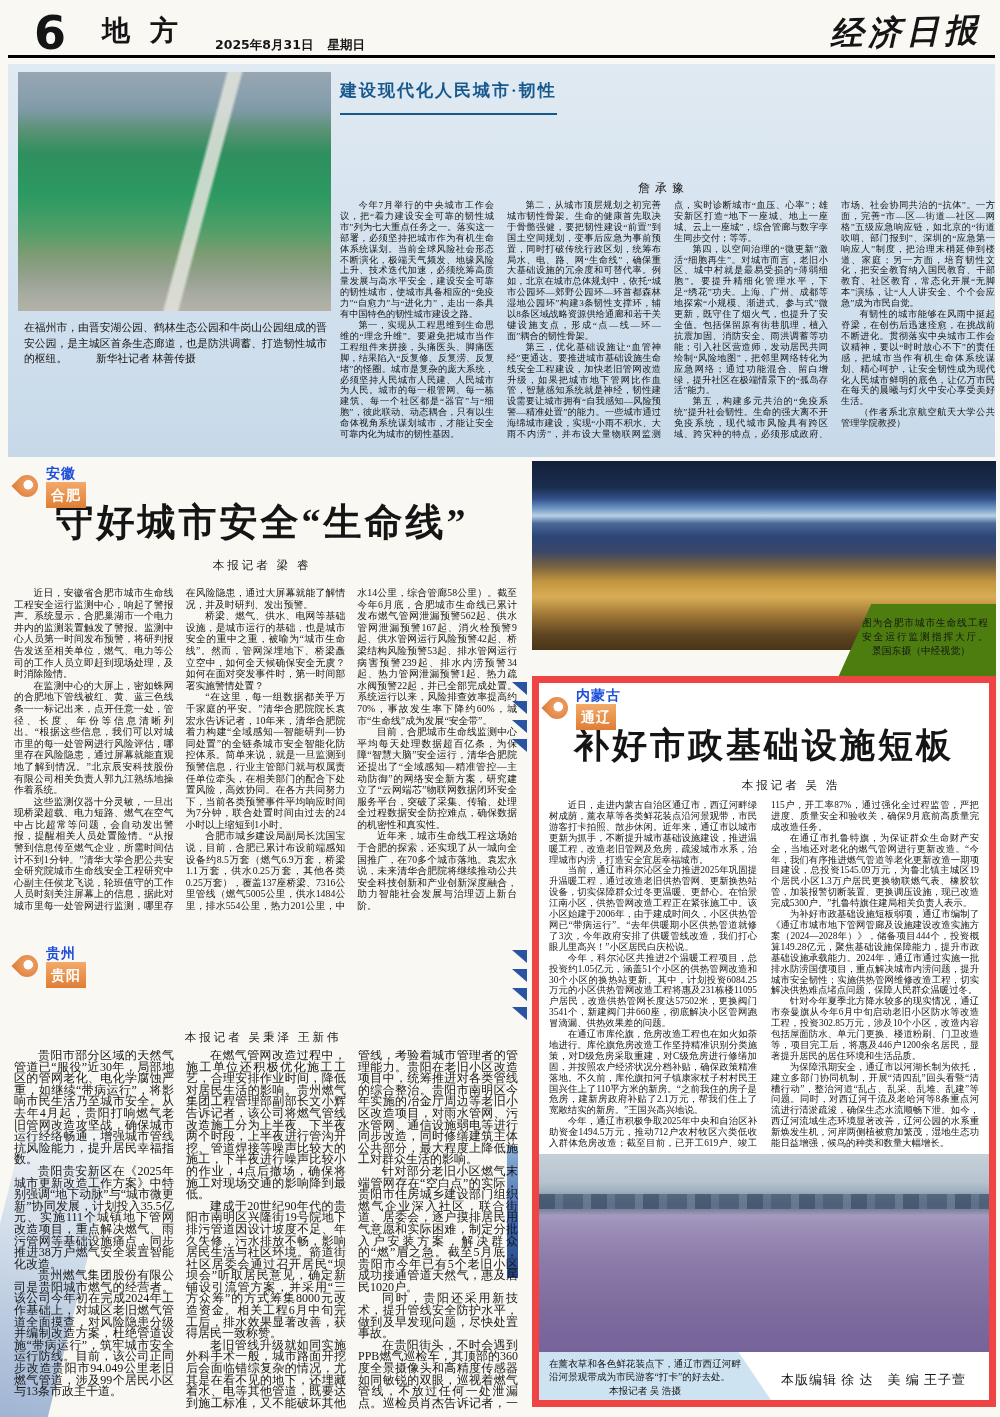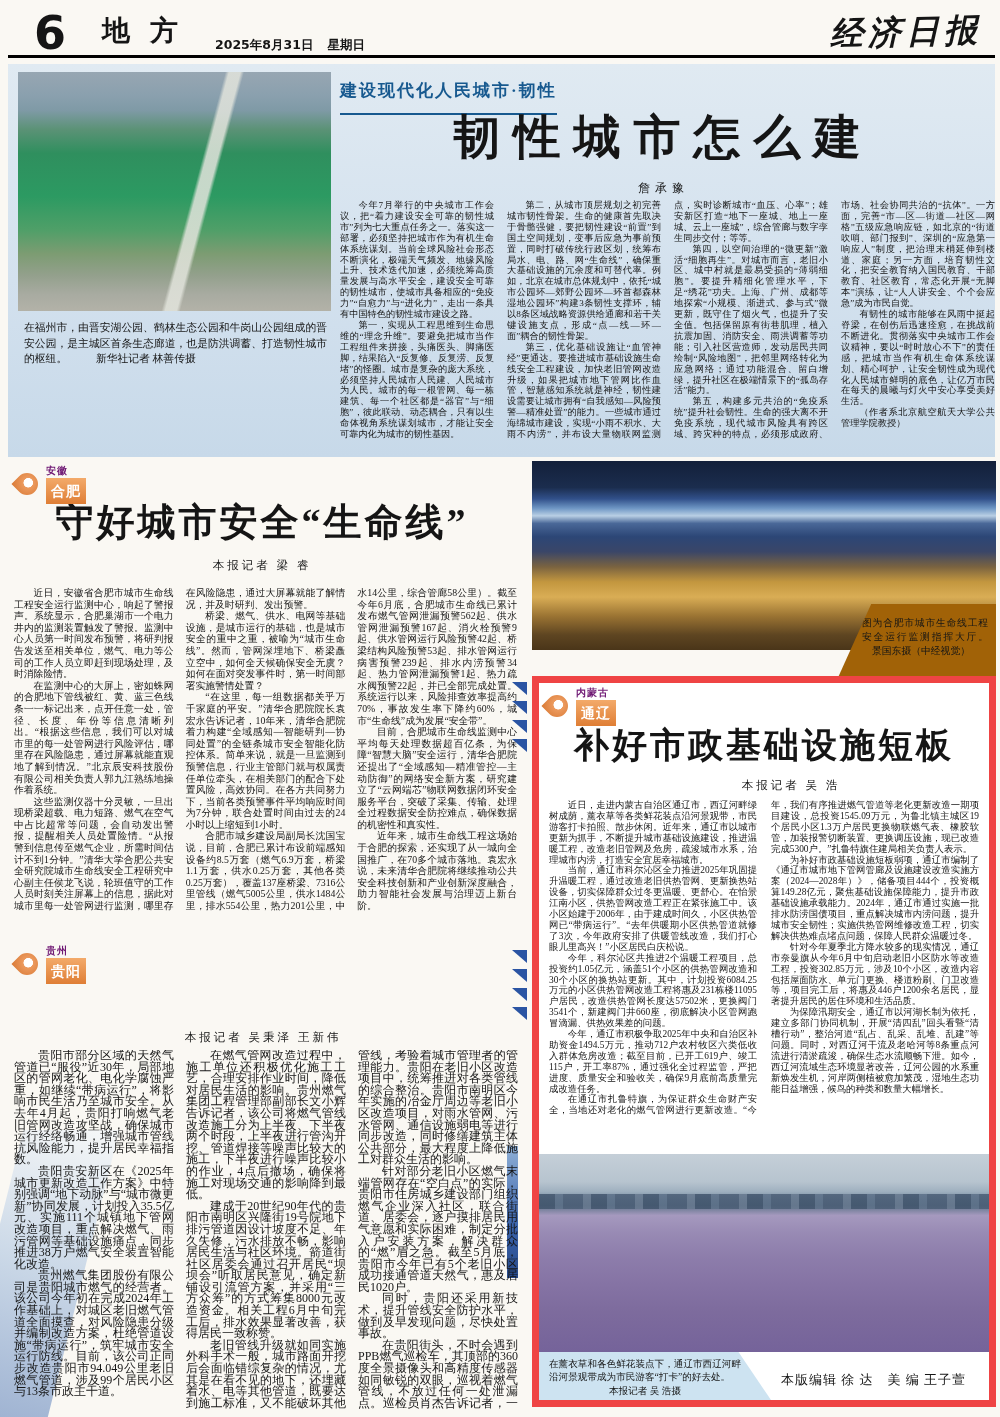--- a/index.html
+++ b/index.html
@@ -40,42 +40,42 @@
   .lead-body p{margin:0;text-indent:2em;}
   .lead-body p.note{text-indent:2em;}
 
   
   .region-tag{position:absolute;display:flex;align-items:center;gap:5px;z-index:3;}
   .pin{width:27px;height:27px;position:relative;flex:0 0 auto;}
   .pin::before{content:"";position:absolute;left:2px;top:1px;width:22px;height:22px;
                background:radial-gradient(circle at 50% 42%,#fff 0 4.5px,#ec9a5e 5px,#d97a35 100%);
                border-radius:50% 50% 50% 0;transform:rotate(45deg);}
   .tag-lines{display:flex;flex-direction:column;align-items:flex-start;line-height:1;}
-  .tag-province{font-size:10px;font-weight:bold;color:#701a75;letter-spacing:1px;
+  .tag-province{font-size:14px;font-weight:bold;color:#1d4ed8;letter-spacing:1px;
                 font-family:"Liberation Sans",sans-serif;}
   .tag-city{font-size:14px;font-weight:bold;color:#fff;letter-spacing:1px;margin-top:2px;
             padding:6px 5px;background:linear-gradient(180deg,#f3aa6a,#df7e35);
             font-family:"Liberation Sans",sans-serif;}
   .art-title{position:absolute;text-align:center;font-weight:bold;}
   .art-byline{position:absolute;text-align:center;font-size:11.5px;letter-spacing:3px;}
   .art-body{position:absolute;text-align:justify;overflow:hidden;}
   .art-body p{margin:0;text-indent:2em;}
 
   
   .hf-title{left:8px;top:497px;width:508px;font-size:38px;letter-spacing:3px;}
   .hf-byline{left:8px;top:558px;width:508px;}
   .hf-body{left:14px;top:587px;width:503px;height:361px;column-count:3;column-gap:12px;
            font-size:9.8px;line-height:11.6px;}
 
   
   .monitor-photo{position:absolute;left:532px;top:461px;width:464px;height:189px;
       background:
         linear-gradient(180deg,#13203a 0%,#1b2d4e 14%,#31508a 20%,#6e96c4 25%,#b9cfe4 29%,#4a6898 33%,#2c4676 40%,#3a4668 48%,#7a6340 56%,#c3973f 64%,#d9ad55 72%,#9b7433 82%,#5e4521 92%,#4a3519 100%);}
   .monitor-caption{position:absolute;left:836px;top:604px;width:160px;height:78px;
-      background:#a16207;clip-path:polygon(22% 0,100% 0,100% 100%,0 100%);
+      background:#4d7c0f;clip-path:polygon(22% 0,100% 0,100% 100%,0 100%);
       padding:12px 8px 0 26px;font-size:9.8px;line-height:14px;text-align:justify;}
   .monitor-caption .credit{margin-left:10px;white-space:nowrap;}
 
   
   .redbox{position:absolute;left:532px;top:676px;width:464px;height:731px;background:#fff;
           border:7px solid #ef4444;}
   .tl-tag{left:5px;top:5px;}
   .tl-title{position:absolute;left:0;top:39px;width:450px;text-align:center;
             font-size:35px;font-weight:bold;letter-spacing:3px;}
   .tl-byline{left:0;top:95px;width:504px;font-family:Liberation Serif, serif;}
@@ -123,21 +123,20 @@
   <div class="masthead" data-name="masthead-logo">经济日报</div>
   <div class="header-rule" data-name="header-divider"></div>
 
   <div class="lead-panel" data-name="lead-article-panel">
     <div class="lead-photo" data-name="park-photo"></div>
     <div class="lead-caption" data-name="park-photo-caption">
       <span data-name="caption-text">在福州市，由晋安湖公园、鹤林生态公园和牛岗山公园组成的晋安公园，是主城区首条生态廊道，也是防洪调蓄、打造韧性城市的枢纽。</span>
       <span class="credit" data-name="photo-credit">新华社记者 林善传摄</span>
     </div>
     <div class="kicker" data-name="lead-kicker">建设现代化人民城市·韧性</div>
-    <div class="lead-title" data-name="lead-headline">韧性城市怎么建</div>
     <div class="lead-byline" data-name="lead-byline">詹承豫</div>
     <div class="lead-body" data-name="lead-body-text">
       <p data-name="paragraph">今年7月举行的中央城市工作会议，把“着力建设安全可靠的韧性城市”列为七大重点任务之一。落实这一部署，必须坚持把城市作为有机生命体系统谋划。当前全球风险社会形态不断演化，极端天气频发、地缘风险上升、技术迭代加速，必须统筹高质量发展与高水平安全，建设安全可靠的韧性城市，使城市具备相应的“免疫力”“自愈力”与“进化力”，走出一条具有中国特色的韧性城市建设之路。</p>
       <p data-name="paragraph">第一，实现从工程思维到生命思维的“理念升维”。要避免把城市当作工程组件来拼接，头痛医头、脚痛医脚，结果陷入“反复修、反复涝、反复堵”的怪圈。城市是复杂的庞大系统，必须坚持人民城市人民建、人民城市为人民。城市的每一根管网、每一栋建筑、每一个社区都是“器官”与“细胞”，彼此联动、动态耦合，只有以生命体视角系统谋划城市，才能让安全可靠内化为城市的韧性基因。</p>
       <p data-name="paragraph">第二，从城市顶层规划之初完善城市韧性骨架。生命的健康首先取决于骨骼强健，要把韧性建设“前置”到国土空间规划，变事后应急为事前预置，同时打破传统行政区划，统筹布局水、电、路、网“生命线”，确保重大基础设施的冗余度和可替代率。例如，北京在城市总体规划中，依托“城市公园环—郊野公园环—环首都森林湿地公园环”构建3条韧性支撑环，辅以8条区域战略资源供给通廊和若干关键设施支点，形成“点—线—环—面”耦合的韧性骨架。</p>
       <p data-name="paragraph">第三，优化基础设施让“血管神经”更通达。要推进城市基础设施生命线安全工程建设，加快老旧管网改造升级，如果把城市地下管网比作血管，智慧感知系统就是神经，韧性建设需要让城市拥有“自我感知—风险预警—精准处置”的能力。一些城市通过海绵城市建设，实现“小雨不积水、大雨不内涝”，并布设大量物联网监测点，实时诊断城市“血压、心率”；雄安新区打造“地下一座城、地上一座城、云上一座城”，综合管廊与数字孪生同步交付；等等。</p>
       <p data-name="paragraph">第四，以空间治理的“微更新”激活“细胞再生”。对城市而言，老旧小区、城中村就是最易受损的“薄弱细胞”。要提升精细化管理水平，下足“绣花”功夫。上海、广州、成都等地探索“小规模、渐进式、参与式”微更新，既守住了烟火气，也提升了安全值。包括保留原有街巷肌理，植入抗震加固、消防安全、雨洪调蓄等功能；引入社区营造师，发动居民共同绘制“风险地图”，把邻里网络转化为应急网络；通过功能混合、留白增绿，提升社区在极端情景下的“孤岛存活”能力。</p>
       <p data-name="paragraph">第五，构建多元共治的“免疫系统”提升社会韧性。生命的强大离不开免疫系统，现代城市风险具有跨区域、跨灾种的特点，必须形成政府、市场、社会协同共治的“抗体”。一方面，完善“市—区—街道—社区—网格”五级应急响应链，如北京的“街道吹哨、部门报到”、深圳的“应急第一响应人”制度，把治理末梢延伸到楼道、家庭；另一方面，培育韧性文化，把安全教育纳入国民教育、干部教育、社区教育，常态化开展“无脚本”演练，让“人人讲安全、个个会应急”成为市民自觉。</p>
       <p data-name="paragraph">有韧性的城市能够在风雨中挺起脊梁，在创伤后迅速痊愈，在挑战前不断进化。贯彻落实中央城市工作会议精神，要以“时时放心不下”的责任感，把城市当作有机生命体系统谋划、精心呵护，让安全韧性成为现代化人民城市鲜明的底色，让亿万市民在每天的晨曦与灯火中安心享受美好生活。</p>
       <p class="note" data-name="author-note">（作者系北京航空航天大学公共管理学院教授）</p>
@@ -214,20 +213,21 @@
         <span class="tag-province" data-name="region-province">内蒙古</span>
         <span class="tag-city" data-name="region-city">通辽</span>
       </span>
     </div>
     <div class="tl-title" data-name="tongliao-headline">补好市政基础设施短板</div>
     <div class="art-byline tl-byline" data-name="tongliao-byline">本报记者 吴 浩</div>
     <div class="art-body tl-body" data-name="tongliao-body-text">
       <p data-name="paragraph">近日，走进内蒙古自治区通辽市，西辽河畔绿树成荫，薰衣草等各类鲜花装点沿河景观带，市民游客打卡拍照、散步休闲。近年来，通辽市以城市更新为抓手，不断提升城市基础设施建设，推进温暖工程，改造老旧管网及危房，疏浚城市水系，治理城市内涝，打造安全宜居幸福城市。</p>
       <p data-name="paragraph">当前，通辽市科尔沁区全力推进2025年巩固提升温暖工程，通过改造老旧供热管网、更新换热站设备，切实保障群众过冬更温暖、更舒心。在怡景江南小区，供热管网改造工程正在紧张施工中。该小区始建于2006年，由于建成时间久，小区供热管网已“带病运行”。“去年供暖期小区供热管道就修了3次，今年政府安排了供暖管线改造，我们打心眼儿里高兴！”小区居民白庆松说。</p>
       <p data-name="paragraph">今年，科尔沁区共推进2个温暖工程项目，总投资约1.05亿元，涵盖51个小区的供热管网改造和30个小区的换热站更新。其中，计划投资6084.25万元的小区供热管网改造工程将惠及231栋楼11095户居民，改造供热管网长度达57502米，更换阀门3541个，新建阀门井660座，彻底解决小区管网跑冒滴漏、供热效果差的问题。</p>
+      <p data-name="paragraph">在通辽市库伦旗，危房改造工程也在如火如荼地进行。库伦旗危房改造工作坚持精准识别分类施策，对D级危房采取重建，对C级危房进行修缮加固，并按照农户经济状况分档补贴，确保政策精准落地。不久前，库伦旗扣河子镇康家杖子村村民王国兴住上了110平方米的新房。“之前我住的房子是危房，建新房政府补贴了2.1万元，帮我们住上了宽敞结实的新房。”王国兴高兴地说。</p>
       <p data-name="paragraph">今年，通辽市积极争取2025年中央和自治区补助资金1494.5万元，推动712户农村牧区六类低收入群体危房改造；截至目前，已开工619户、竣工115户，开工率87%，通过强化全过程监管，严把进度、质量安全和验收关，确保9月底前高质量完成改造任务。</p>
       <p data-name="paragraph">在通辽市扎鲁特旗，为保证群众生命财产安全，当地还对老化的燃气管网进行更新改造。“今年，我们有序推进燃气管道等老化更新改造一期项目建设，总投资1545.09万元，为鲁北镇主城区19个居民小区1.3万户居民更换物联燃气表、橡胶软管，加装报警切断装置、更换调压设施，现已改造完成5300户。”扎鲁特旗住建局相关负责人表示。</p>
       <p data-name="paragraph">为补好市政基础设施短板弱项，通辽市编制了《通辽市城市地下管网管廊及设施建设改造实施方案（2024—2028年）》，储备项目444个，投资概算149.28亿元，聚焦基础设施保障能力，提升市政基础设施承载能力。2024年，通辽市通过实施一批排水防涝国债项目，重点解决城市内涝问题，提升城市安全韧性；实施供热管网维修改造工程，切实解决供热难点堵点问题，保障人民群众温暖过冬。</p>
       <p data-name="paragraph">针对今年夏季北方降水较多的现实情况，通辽市奈曼旗从今年6月中旬启动老旧小区防水等改造工程，投资302.85万元，涉及10个小区，改造内容包括屋面防水、单元门更换、楼道粉刷、门卫改造等，项目完工后，将惠及446户1200余名居民，显著提升居民的居住环境和生活品质。</p>
       <p data-name="paragraph">为保障汛期安全，通辽市以河湖长制为依托，建立多部门协同机制，开展“清四乱”回头看暨“清槽行动”，整治河道“乱占、乱采、乱堆、乱建”等问题。同时，对西辽河干流及老哈河等8条重点河流进行清淤疏浚，确保生态水流顺畅下泄。如今，西辽河流域生态环境显著改善，辽河公园的水系重新焕发生机，河岸两侧植被愈加繁茂，湿地生态功能日益增强，候鸟的种类和数量大幅增长。</p>
 
     </div>
     <div class="tl-photo" data-name="lavender-riverside-photo">
       <span class="tl-skyline" data-name="city-skyline"></span>
     </div>

